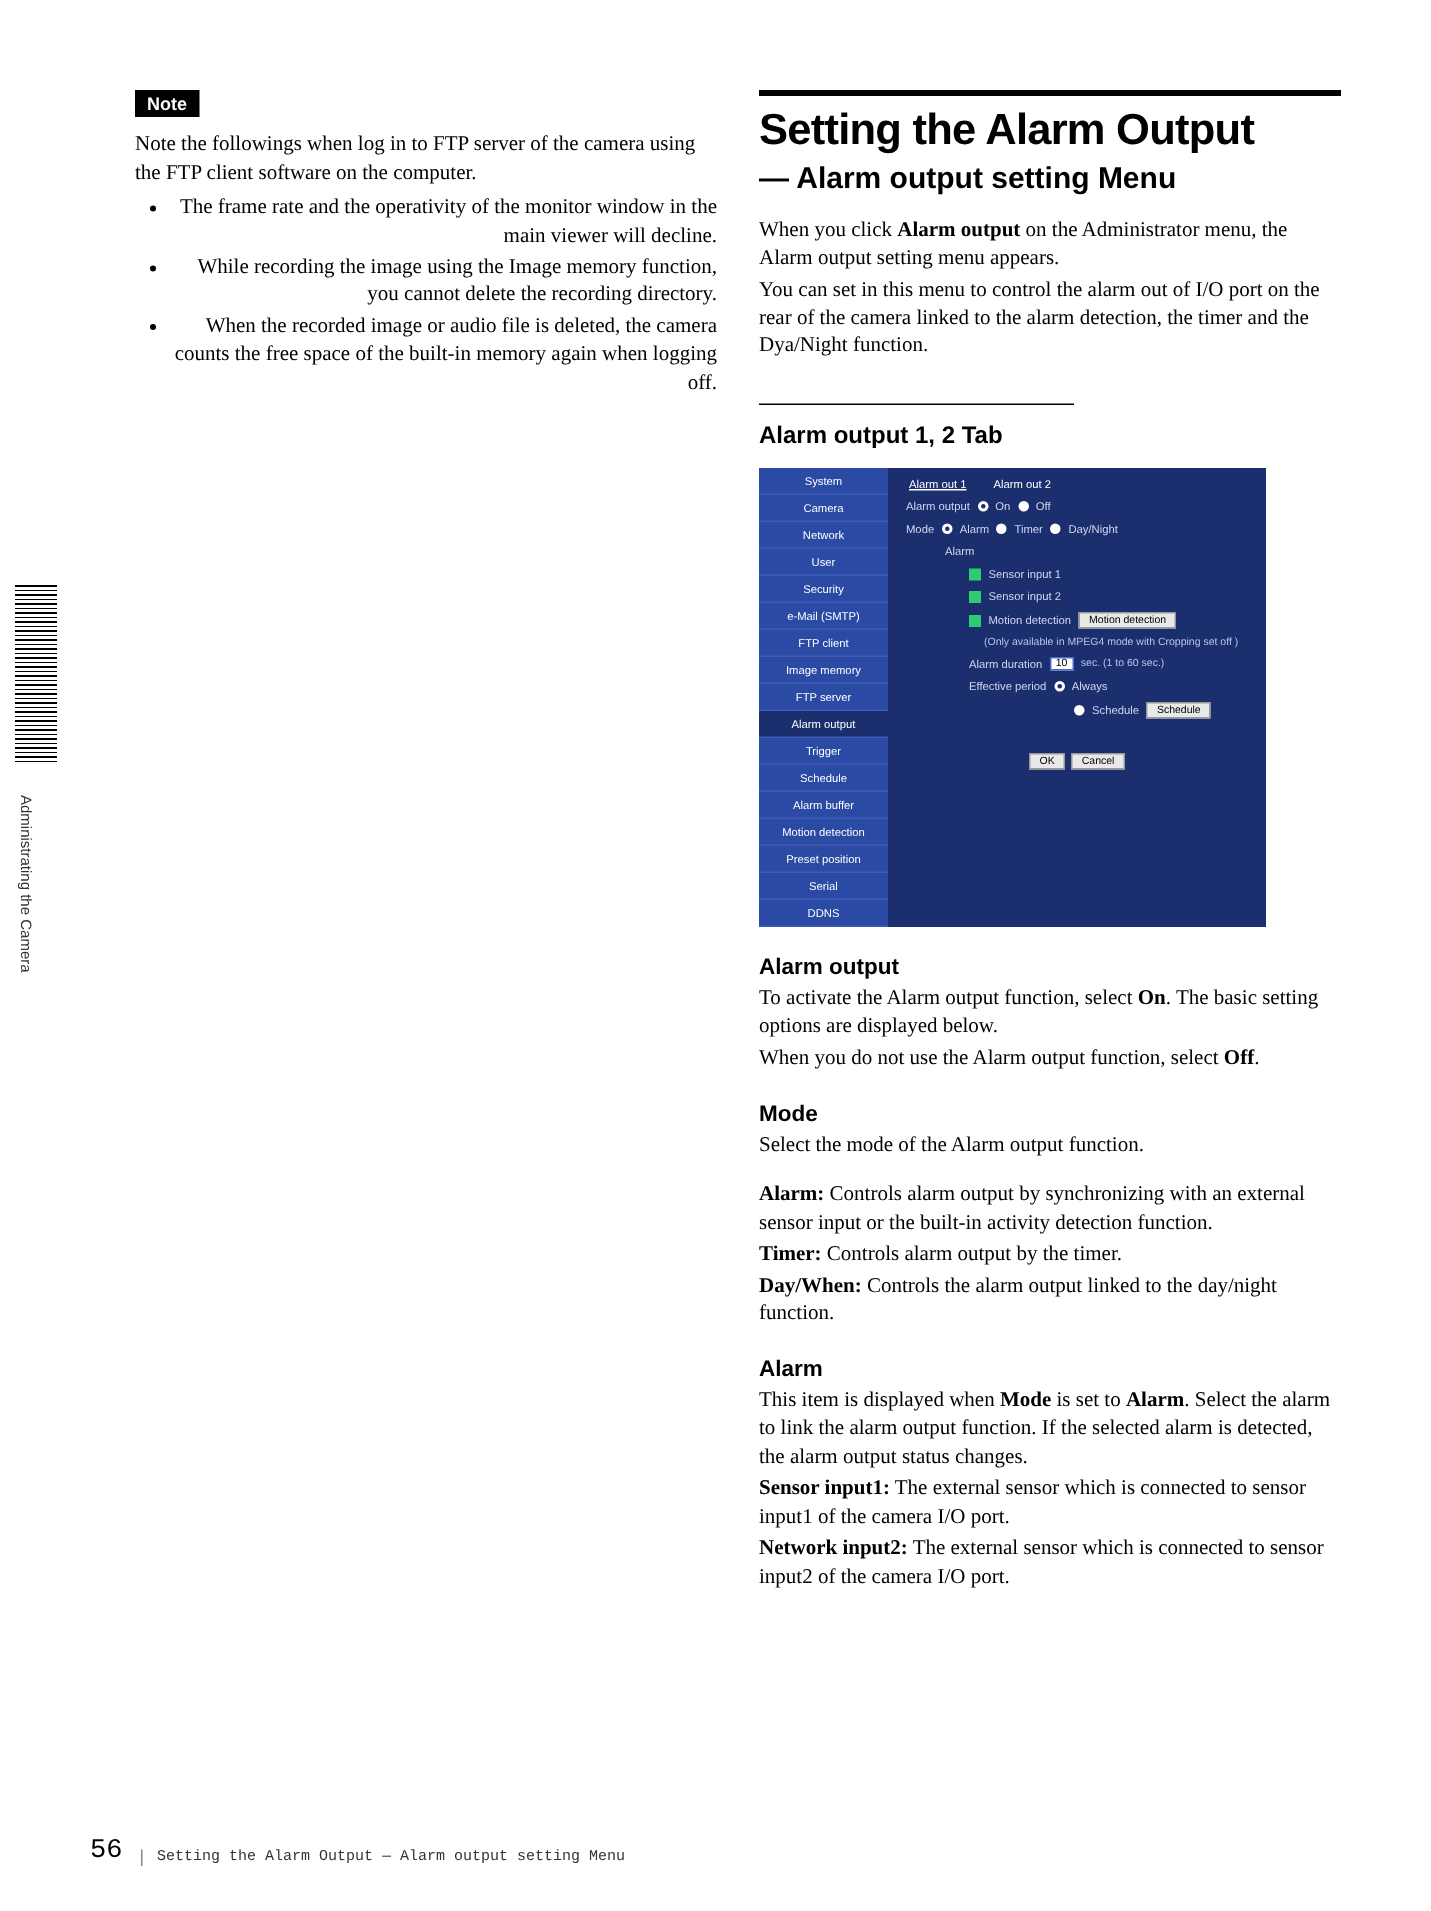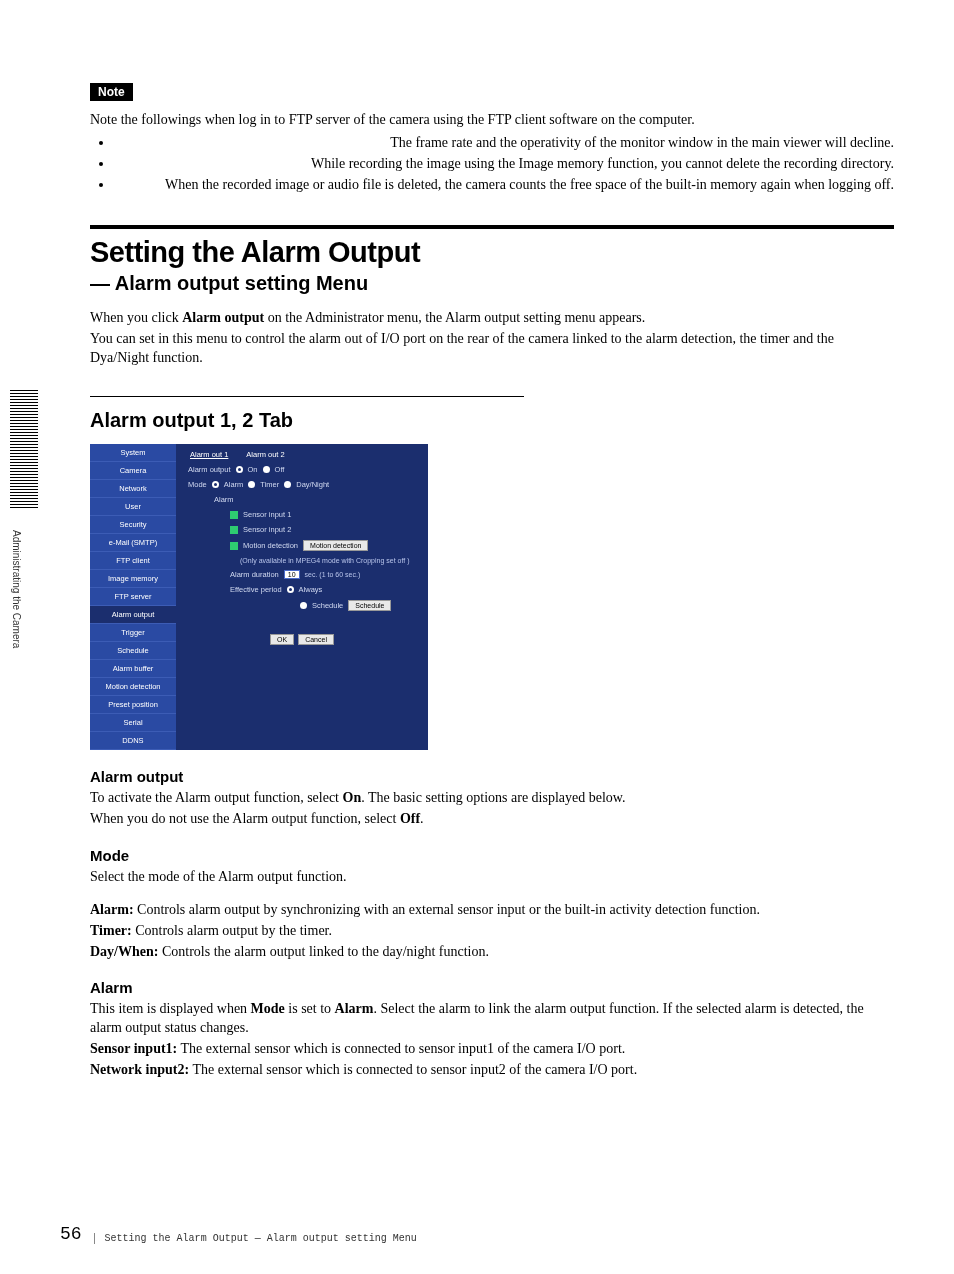--- a/index.html
+++ b/index.html
@@ -8,24 +8,23 @@
     padding: 0;
     background: #fff;
     font-family: Georgia, "Times New Roman", serif;
     font-size: 14px;
     color: #000;
     width: 954px;
     height: 1274px;
     position: relative;
   }
   .page {
-    padding: 83px 60px 30px 90px;
+    padding: 60px 60px 30px 90px;
     display: flex;
     gap: 28px;
-    flex-direction: column;
   }
   .col {
     flex: 1;
     min-width: 0;
   }
   .note-badge {
     display: inline-block;
     background: #000;
     color: #fff;
     font-family: Arial, Helvetica, sans-serif;
@@ -95,21 +94,21 @@
   }
   .section-rule {
     border-top: 1.5px solid #000;
     margin-top: 28px;
     padding-top: 4px;
     width: 54%;
   }
   h3.section {
     font-family: Arial, Helvetica, sans-serif;
     font-weight: bold;
-    font-size: 20px;
+    font-size: 16px;
     margin: 8px 0 12px 0;
   }
   h4.mini {
     font-family: Arial, Helvetica, sans-serif;
     font-weight: bold;
     font-size: 15px;
     margin: 18px 0 4px 0;
   }
   
   .screenshot {

